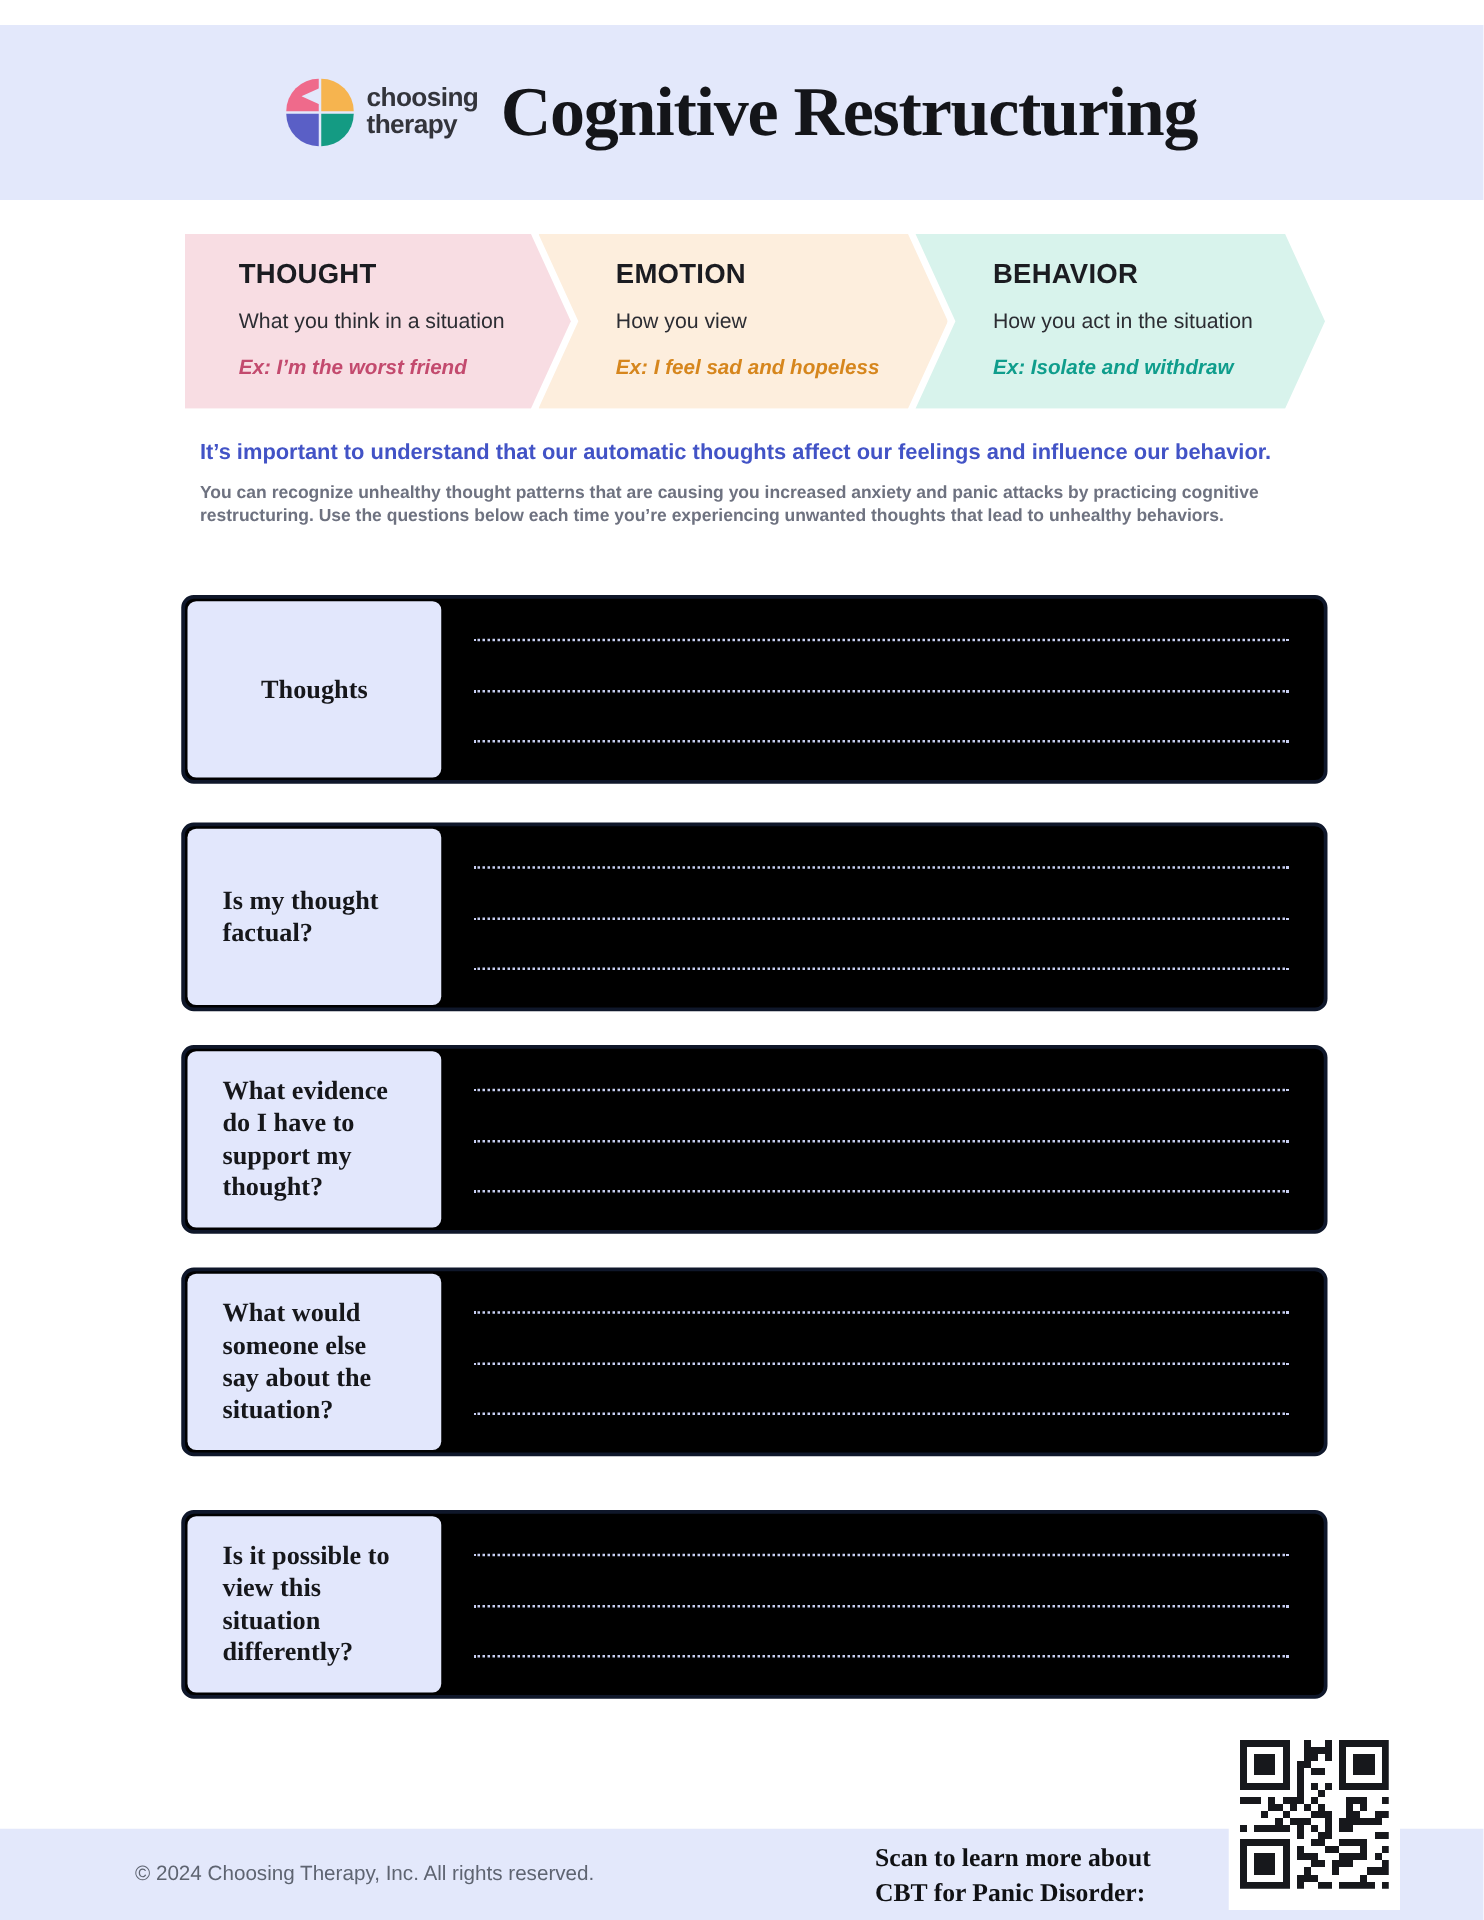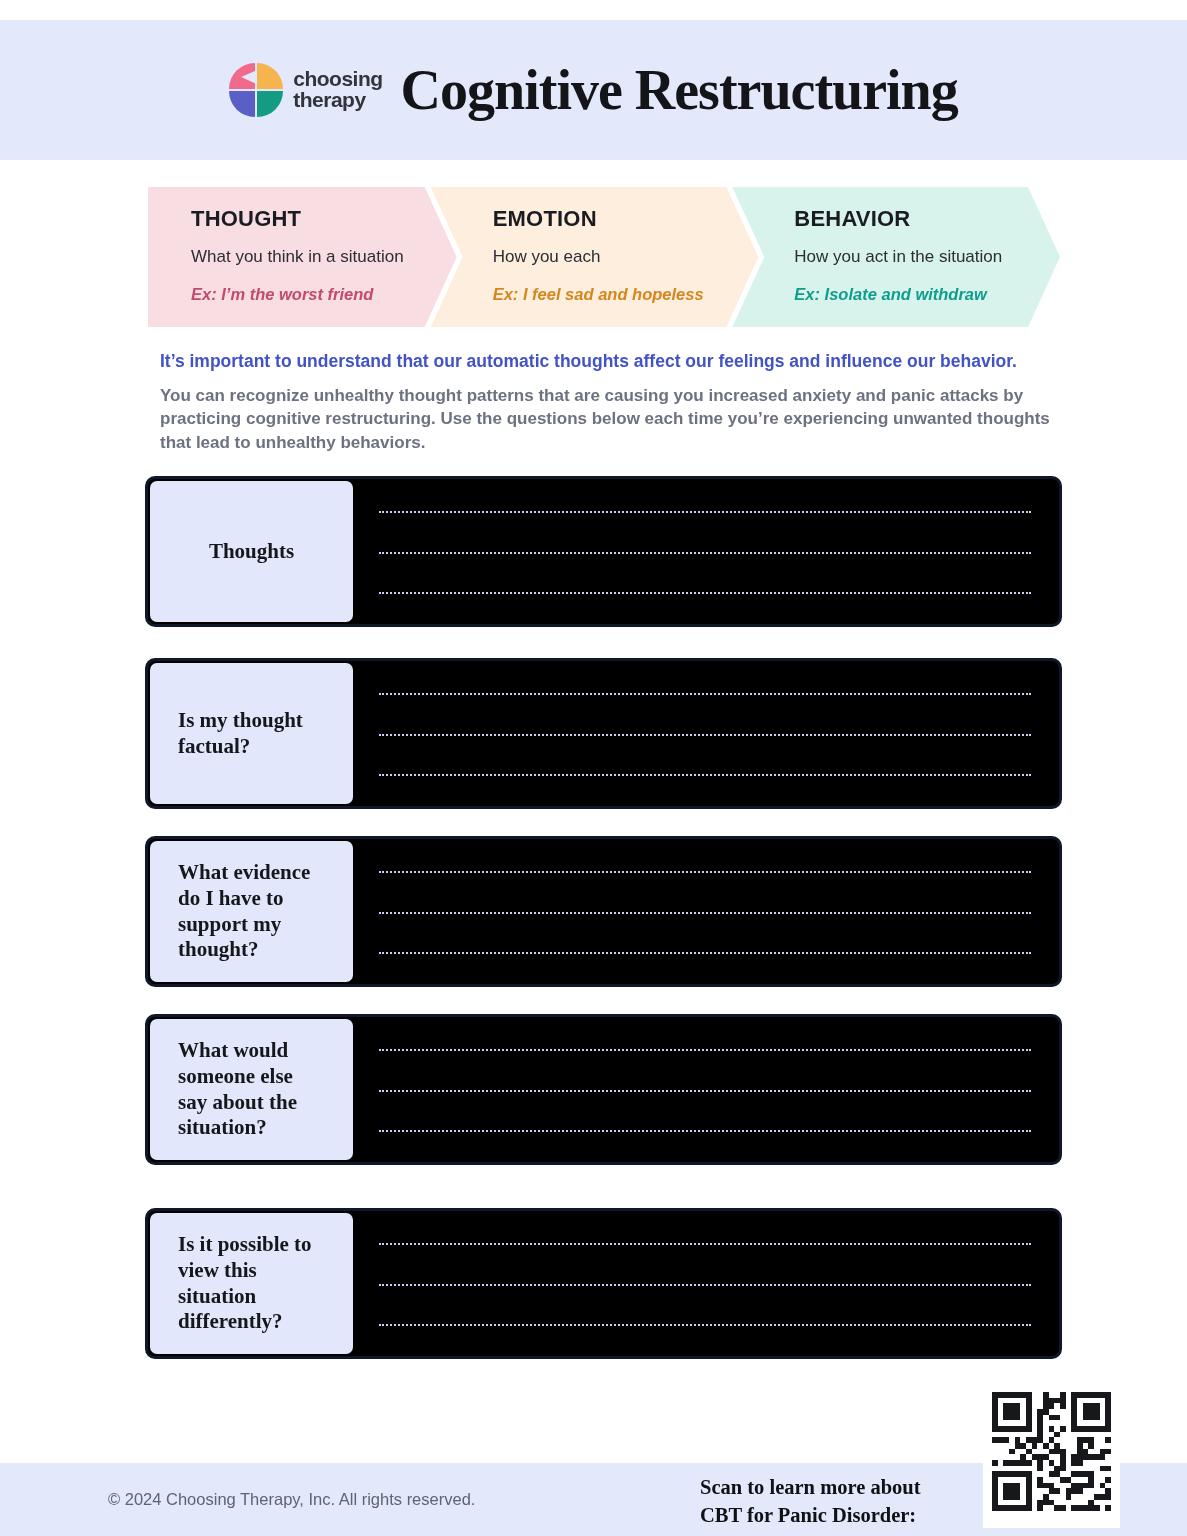--- a/index.html
+++ b/index.html
@@ -27,21 +27,21 @@
   .flow-arrow{flex:1 1 0;height:140px;box-sizing:border-box;padding-top:19px;padding-left:43px;
     clip-path:polygon(0 0,calc(100% - 32px) 0,100% 50%,calc(100% - 32px) 100%,0 100%);}
   .flow-arrow.notched{margin-left:-26px;padding-left:62px;
     clip-path:polygon(0 0,calc(100% - 32px) 0,100% 50%,calc(100% - 32px) 100%,0 100%,32px 50%);}
   .fa-title{font-size:22px;font-weight:700;color:#1b1c21;letter-spacing:0.2px;}
   .fa-desc{margin-top:15px;font-size:17px;color:#2c2d33;}
   .fa-ex{margin-top:18px;font-size:16.5px;font-style:italic;font-weight:600;}
 
   
   .intro-emphasis{position:absolute;top:351px;left:160px;width:930px;font-size:17.5px;font-weight:700;color:#4253c6;}
-  .intro-paragraph{position:absolute;top:384px;left:160px;width:905px;font-size:17px;color:#6e7280;
+  .intro-paragraph{position:absolute;top:384px;left:160px;width:905px;font-size:14px;color:#6e7280;
     font-weight:600;line-height:1.37;}
 
   
   .qbox{position:absolute;left:145px;width:917px;height:151px;box-sizing:border-box;
     border:3px solid #0f172a;border-radius:10px;background:#000000;display:flex;padding:2px;}
   .qlabel{width:203px;flex:0 0 203px;background:#e2e7fc;border-radius:7px;box-sizing:border-box;
     display:flex;align-items:center;padding:0 28px;font-family:"Liberation Serif",serif;
     font-weight:700;font-size:21px;line-height:1.22;color:#16171b;}
   .qlabel.center{justify-content:center;text-align:center;padding:0 10px;}
   .writing-area{flex:1 1 auto;display:flex;flex-direction:column;justify-content:space-between;
@@ -81,21 +81,21 @@
   </div>
 
   <div class="flow-row">
     <div class="flow-arrow" style="background: rgb(248, 221, 227);">
       <div class="fa-title">THOUGHT</div>
       <div class="fa-desc">What you think in a situation</div>
       <div class="fa-ex" style="color: rgb(195, 74, 110);">Ex: I’m the worst friend</div>
     </div>
     <div class="flow-arrow notched" style="background: rgb(253, 238, 221);">
       <div class="fa-title">EMOTION</div>
-      <div class="fa-desc">How you each</div>
+      <div class="fa-desc">How you view</div>
       <div class="fa-ex" style="color: rgb(214, 134, 29);">Ex: I feel sad and hopeless</div>
     </div>
     <div class="flow-arrow notched" style="background: rgb(216, 243, 236);">
       <div class="fa-title">BEHAVIOR</div>
       <div class="fa-desc">How you act in the situation</div>
       <div class="fa-ex" style="color: rgb(15, 157, 140);">Ex: Isolate and withdraw</div>
     </div>
   </div>
 
   <div class="intro-emphasis">It’s important to understand that our automatic thoughts affect our feelings and influence our behavior.</div>

